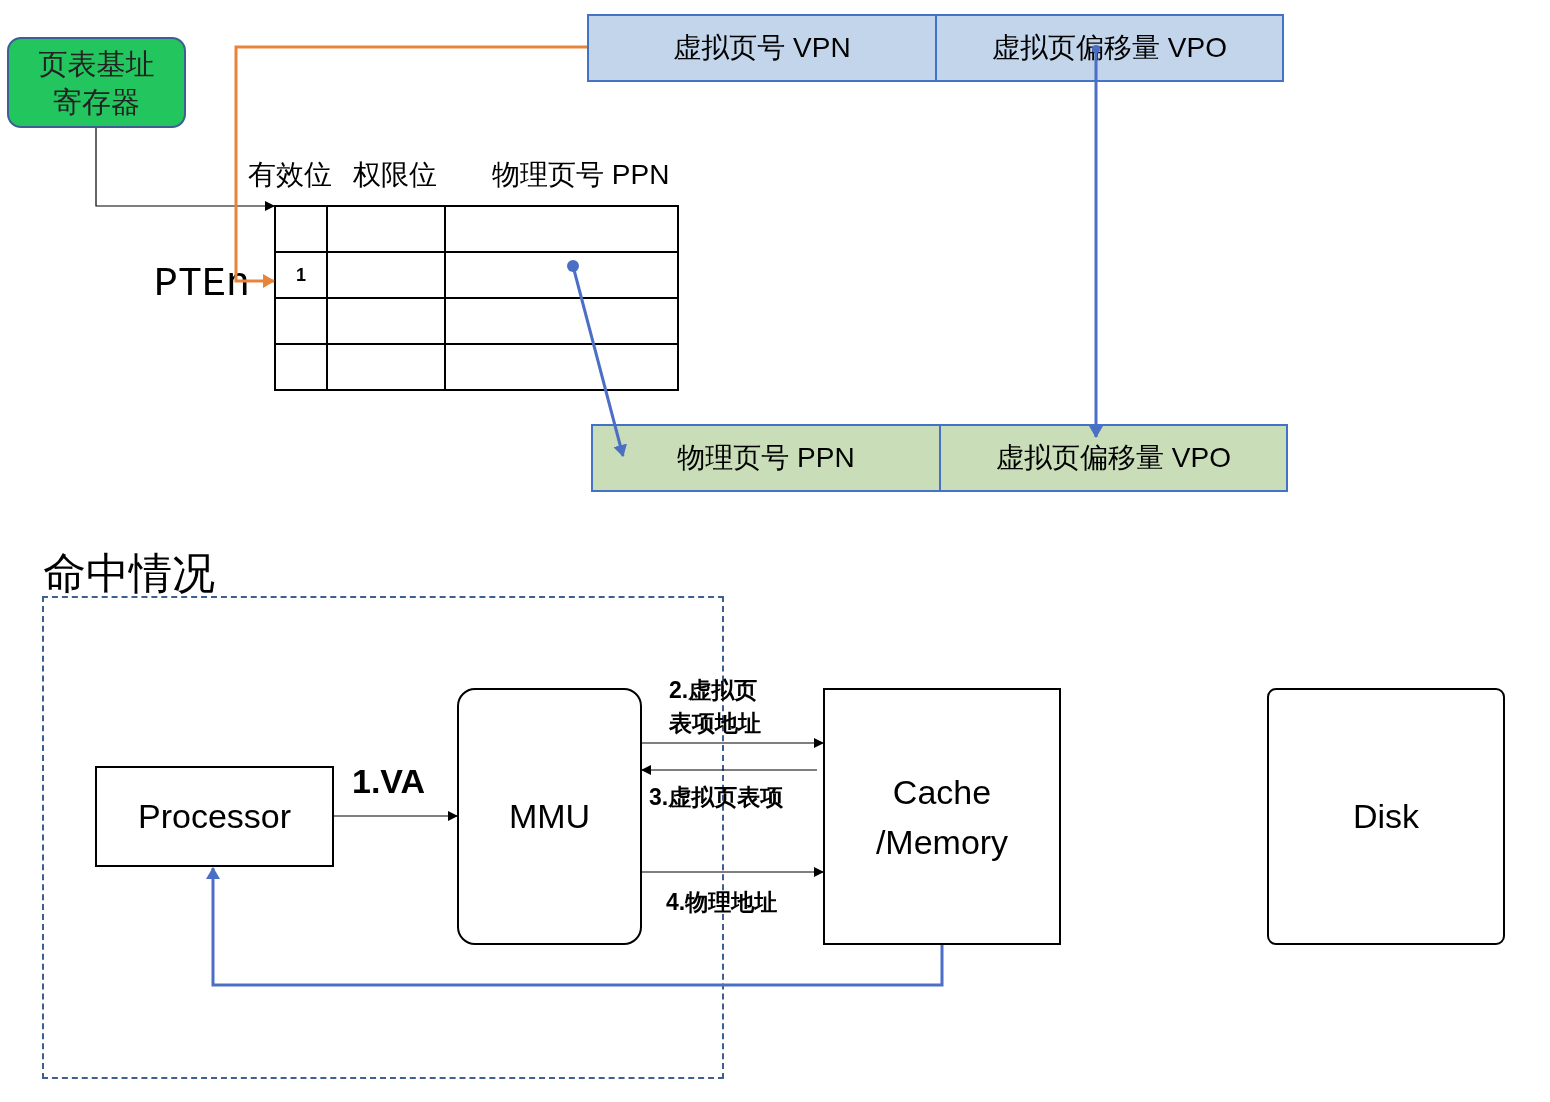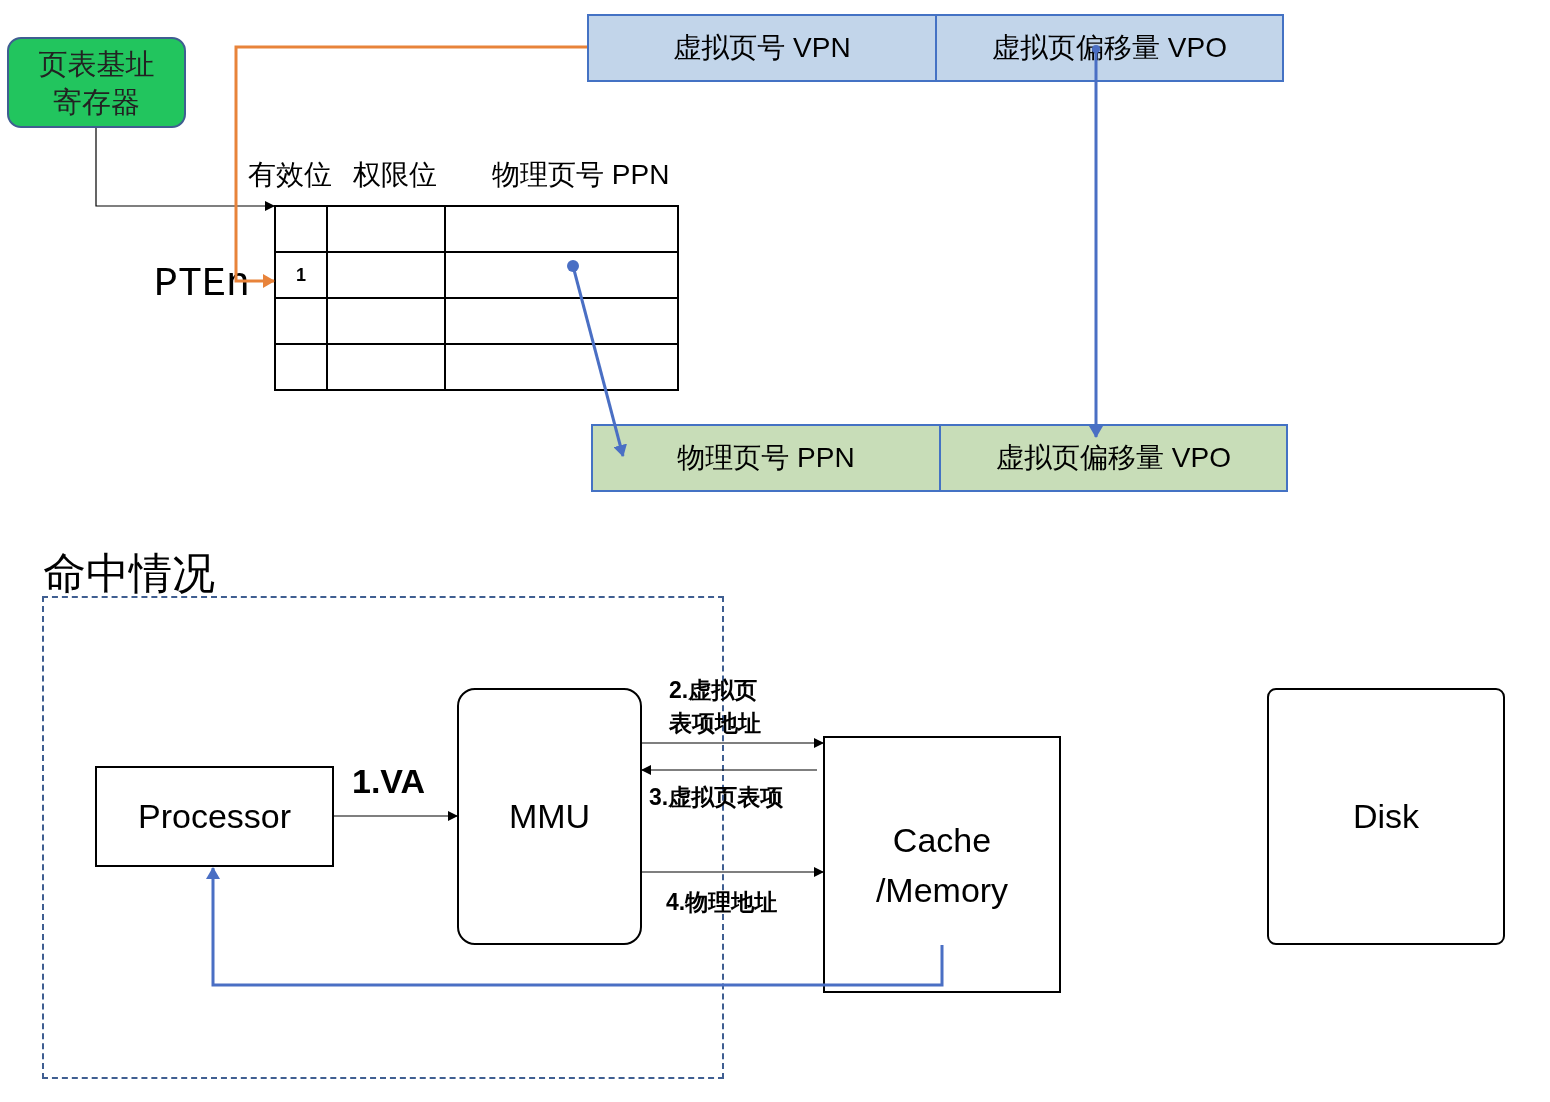--- a/index.html
+++ b/index.html
@@ -25,21 +25,21 @@
 
     .pten-label { left: 154px; top: 262px; font-size: 40px; font-family: Liberation Mono, monospace; }
 
     .section-title { left: 43px; top: 509px; font-size: 43px; margin-top: 36px; }
 
     .dashed-frame { left: 42px; top: 596px; width: 682px; height: 483px; border: 2px dashed #3f5e91; }
 
     .block { border: 2px solid #000; background: #fff; font-size: 34px; }
     .processor { left: 95px; top: 766px; width: 239px; height: 101px; }
     .mmu { left: 457px; top: 688px; width: 185px; height: 257px; border-radius: 18px; }
-    .cache { left: 823px; top: 688px; width: 238px; height: 257px; line-height: 50px; margin-top: 48px; }
+    .cache { left: 823px; top: 688px; width: 238px; height: 257px; line-height: 50px; }
     .disk { left: 1267px; top: 688px; width: 238px; height: 257px; border-radius: 9px; }
 
     .edge-label { font-size: 23px; font-weight: bold; white-space: nowrap; line-height: 33px; }
     .va-label { left: 352px; top: 765px; font-size: 34px; font-weight: bold; }
   </style>
 </head>
 <body>
 
 <div class="abs center reg-box">
   <div>

